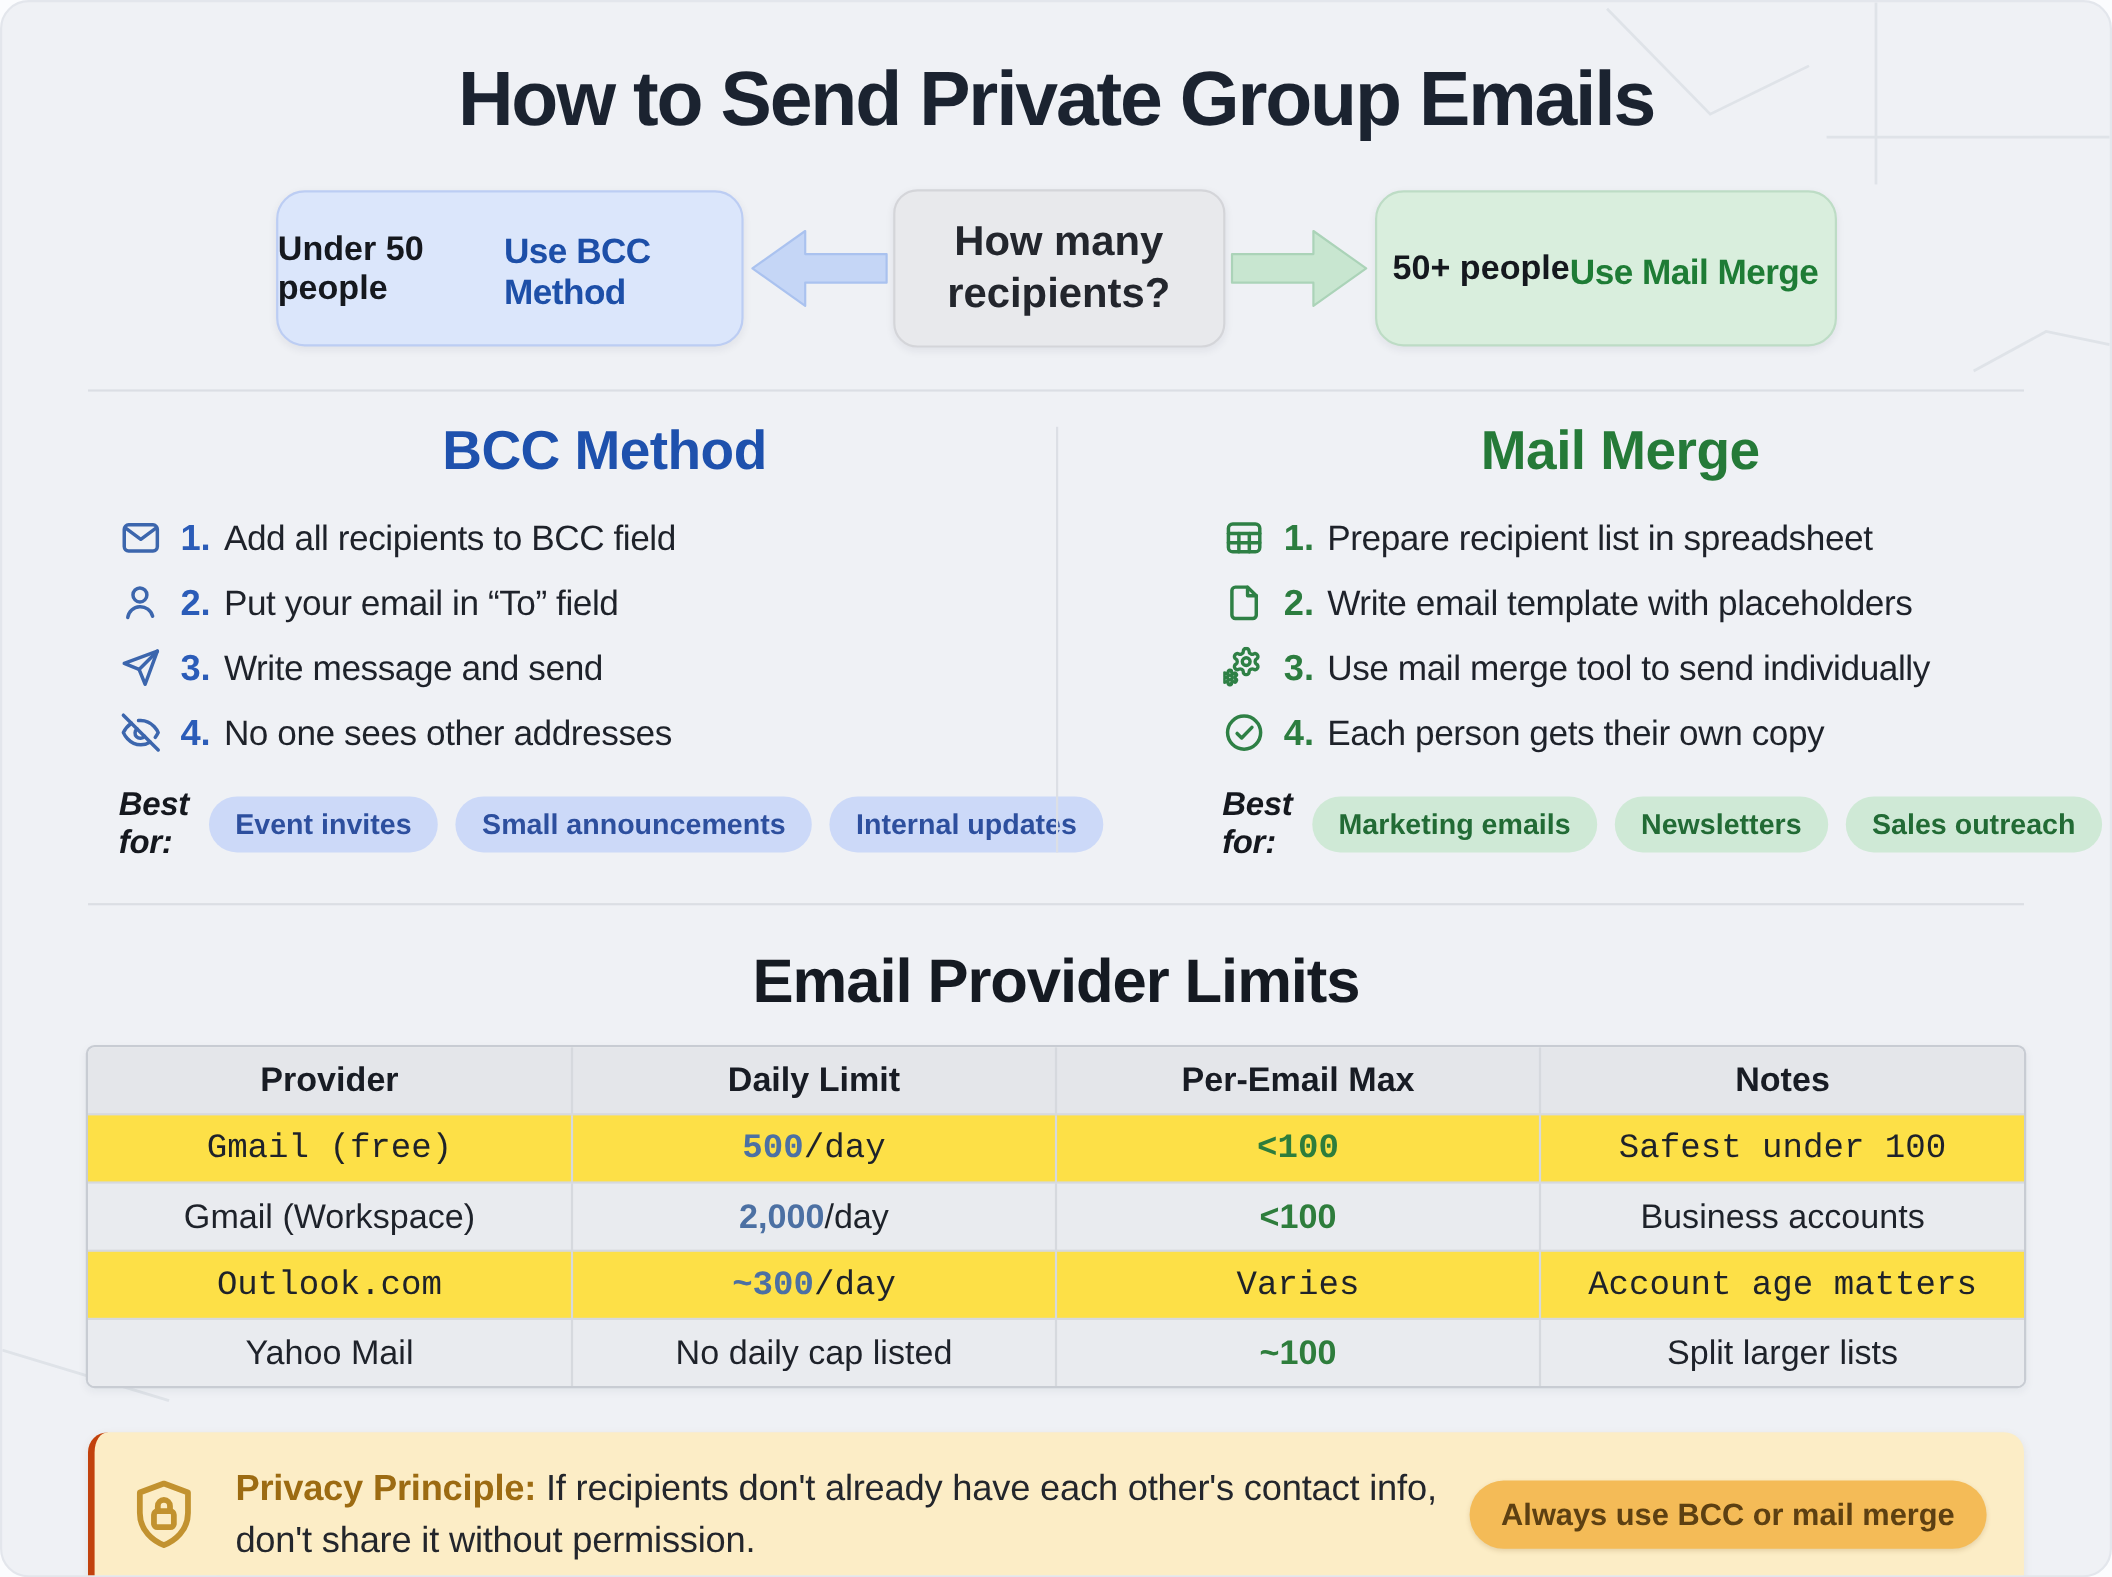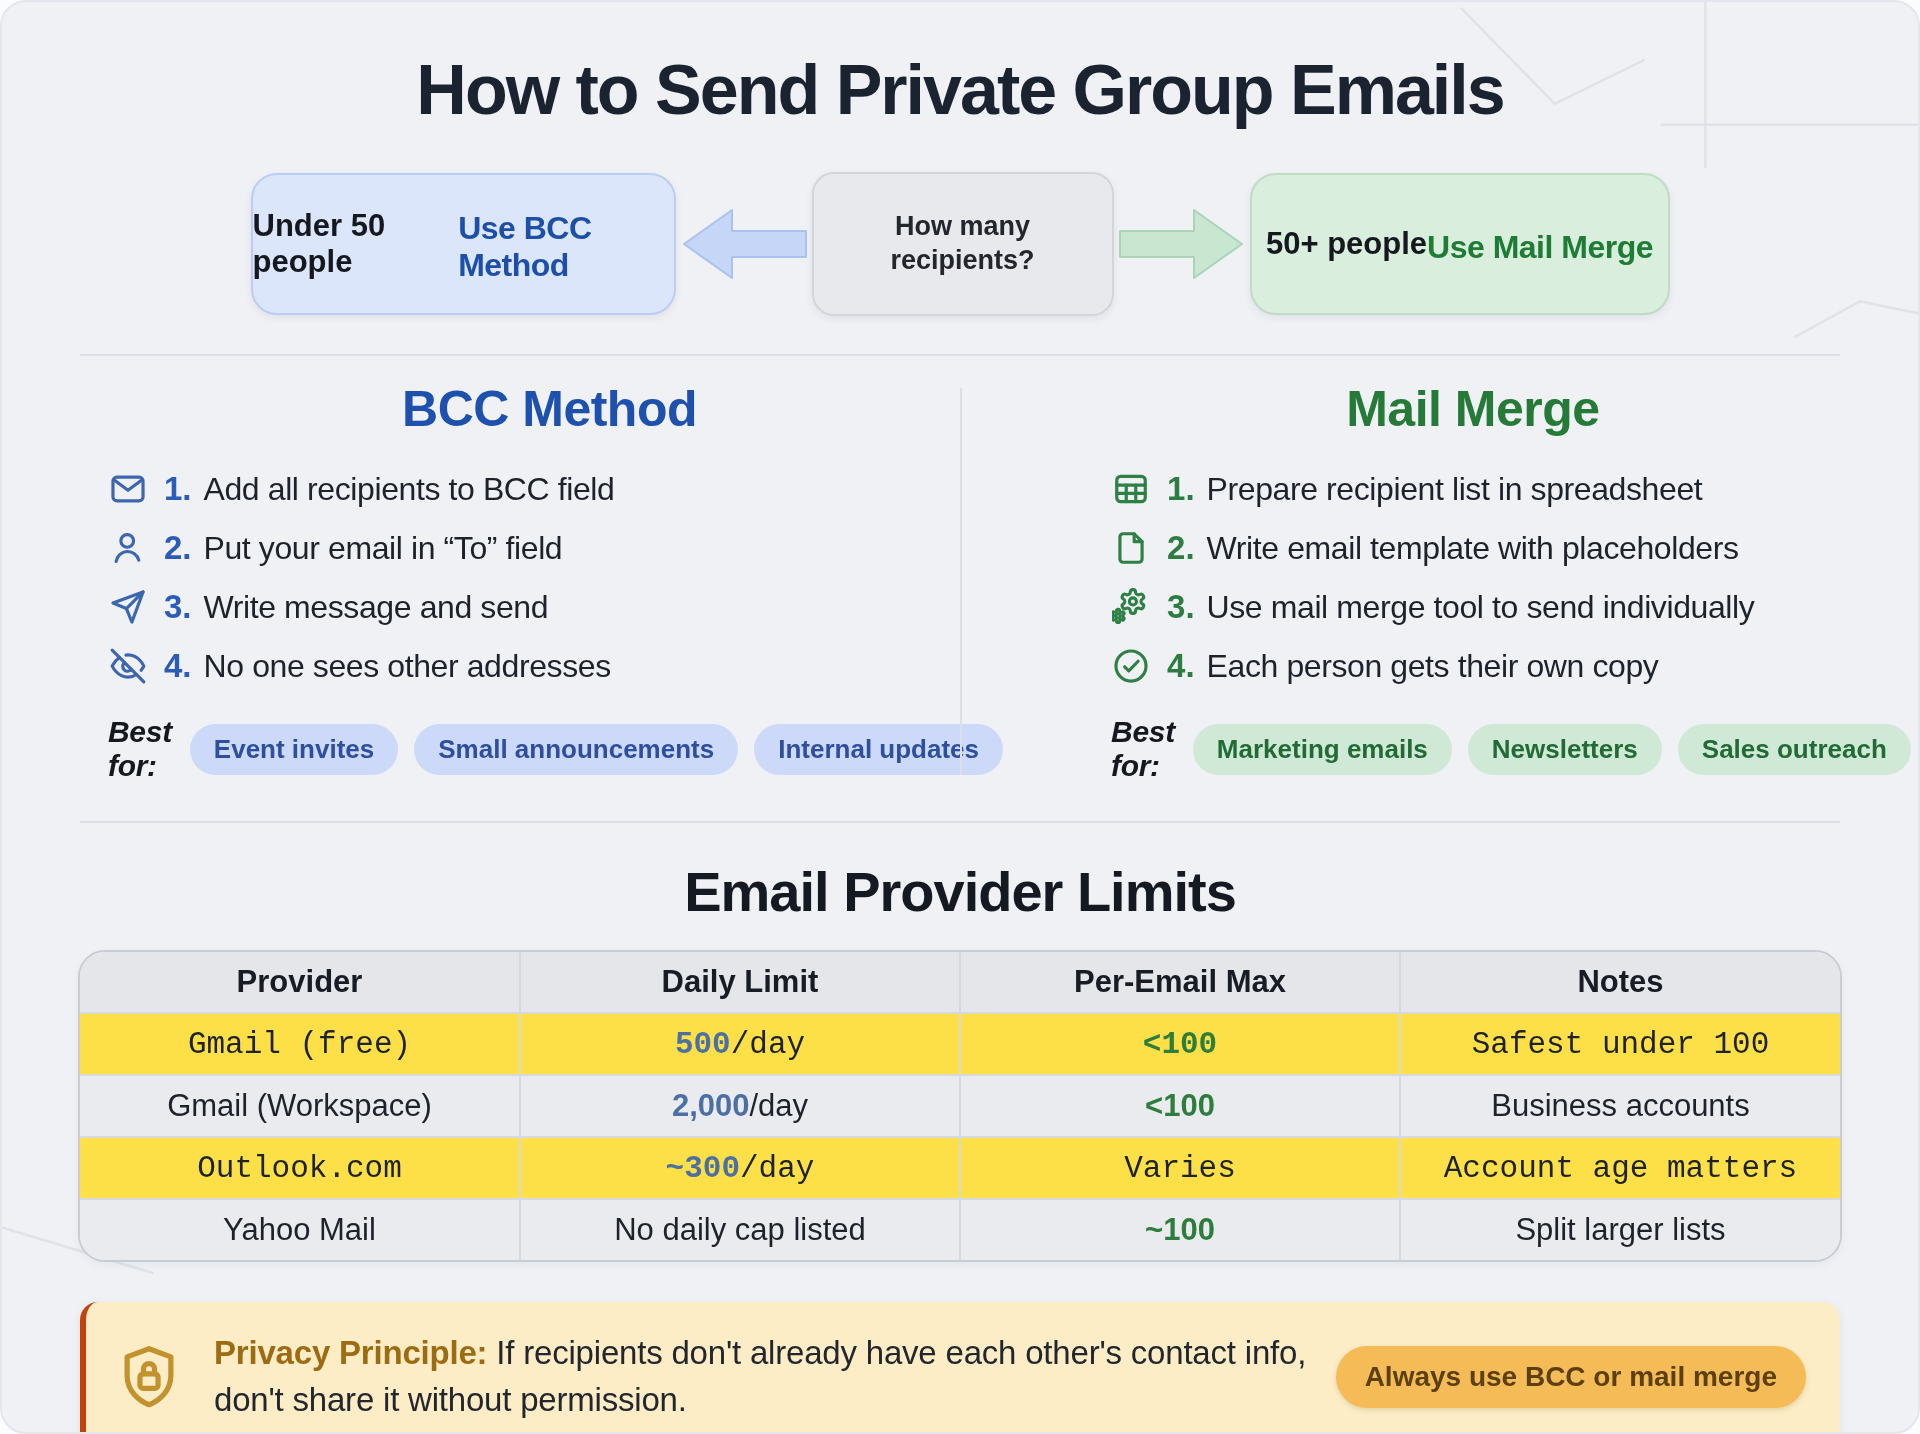--- a/index.html
+++ b/index.html
@@ -22,21 +22,21 @@
   .flow-box{
     box-sizing:border-box;border-radius:26px;display:flex;
     justify-content:center;align-items:center;box-shadow:0 3px 8px rgba(25,35,60,.07);
   }
   .flow-box .cond{font-size:31px;font-weight:600;color:#15181e;}
   .flow-box .act{font-size:32px;font-weight:800;margin-top:6px;letter-spacing:-0.5px;}
   .box-blue{width:425px;height:142px;background:#dbe6fb;border:2px solid #bccdf3;}
   .box-blue .act{color:#1d4fa8;}
   .box-gray{
     width:302px;height:144px;background:#e8e9ec;border:2px solid #d4d5d9;border-radius:22px;
-    font-size:27px;font-weight:800;color:#23262d;text-align:center;line-height:1.25;
+    font-size:38px;font-weight:800;color:#23262d;text-align:center;line-height:1.25;
     padding:0 26px;
   }
   .box-green{width:420px;height:142px;background:#d9eedd;border:2px solid #bddcc5;}
   .box-green .act{color:#1e7c35;}
   .flow-arrow{flex:0 0 auto;margin:0 4px;display:block;}
 
   
   .hdivider{width:1760px;margin:38px auto 0;border:none;border-top:2px solid #dbdee4;}
 
   
@@ -66,21 +66,21 @@
   .pill{
     border-radius:999px;padding:10px 24px;font-size:26px;font-weight:600;
     margin-right:16px;white-space:nowrap;
   }
   .pill-blue{background:#ccd9f8;color:#2d4f9e;}
   .pill-green{background:#cfe9d6;color:#226b35;}
 
   
   .table-title{margin:36px 0 0;text-align:center;font-size:56px;font-weight:800;color:#151a22;letter-spacing:-1px;}
   .table-wrap{
-    width:1760px;margin:26px auto 0;border:2px solid #c8ccd3;border-radius:27px;
+    width:1760px;margin:26px auto 0;border:2px solid #c8ccd3;border-radius:8px;
     overflow:hidden;background:#f3f4f7;box-shadow:0 3px 8px rgba(25,35,60,.05);
   }
   table.limits{width:100%;border-collapse:collapse;}
   .limits th,.limits td{
     width:25%;height:58px;text-align:center;vertical-align:middle;
     font-size:31px;border-right:2px solid #d6d9de;border-bottom:2px solid #d6d9de;
   }
   .limits th{background:#e4e6ea;font-weight:800;color:#181c24;}
   .limits th:last-child,.limits td:last-child{border-right:none;}
   .limits tr:last-child td{border-bottom:none;}

